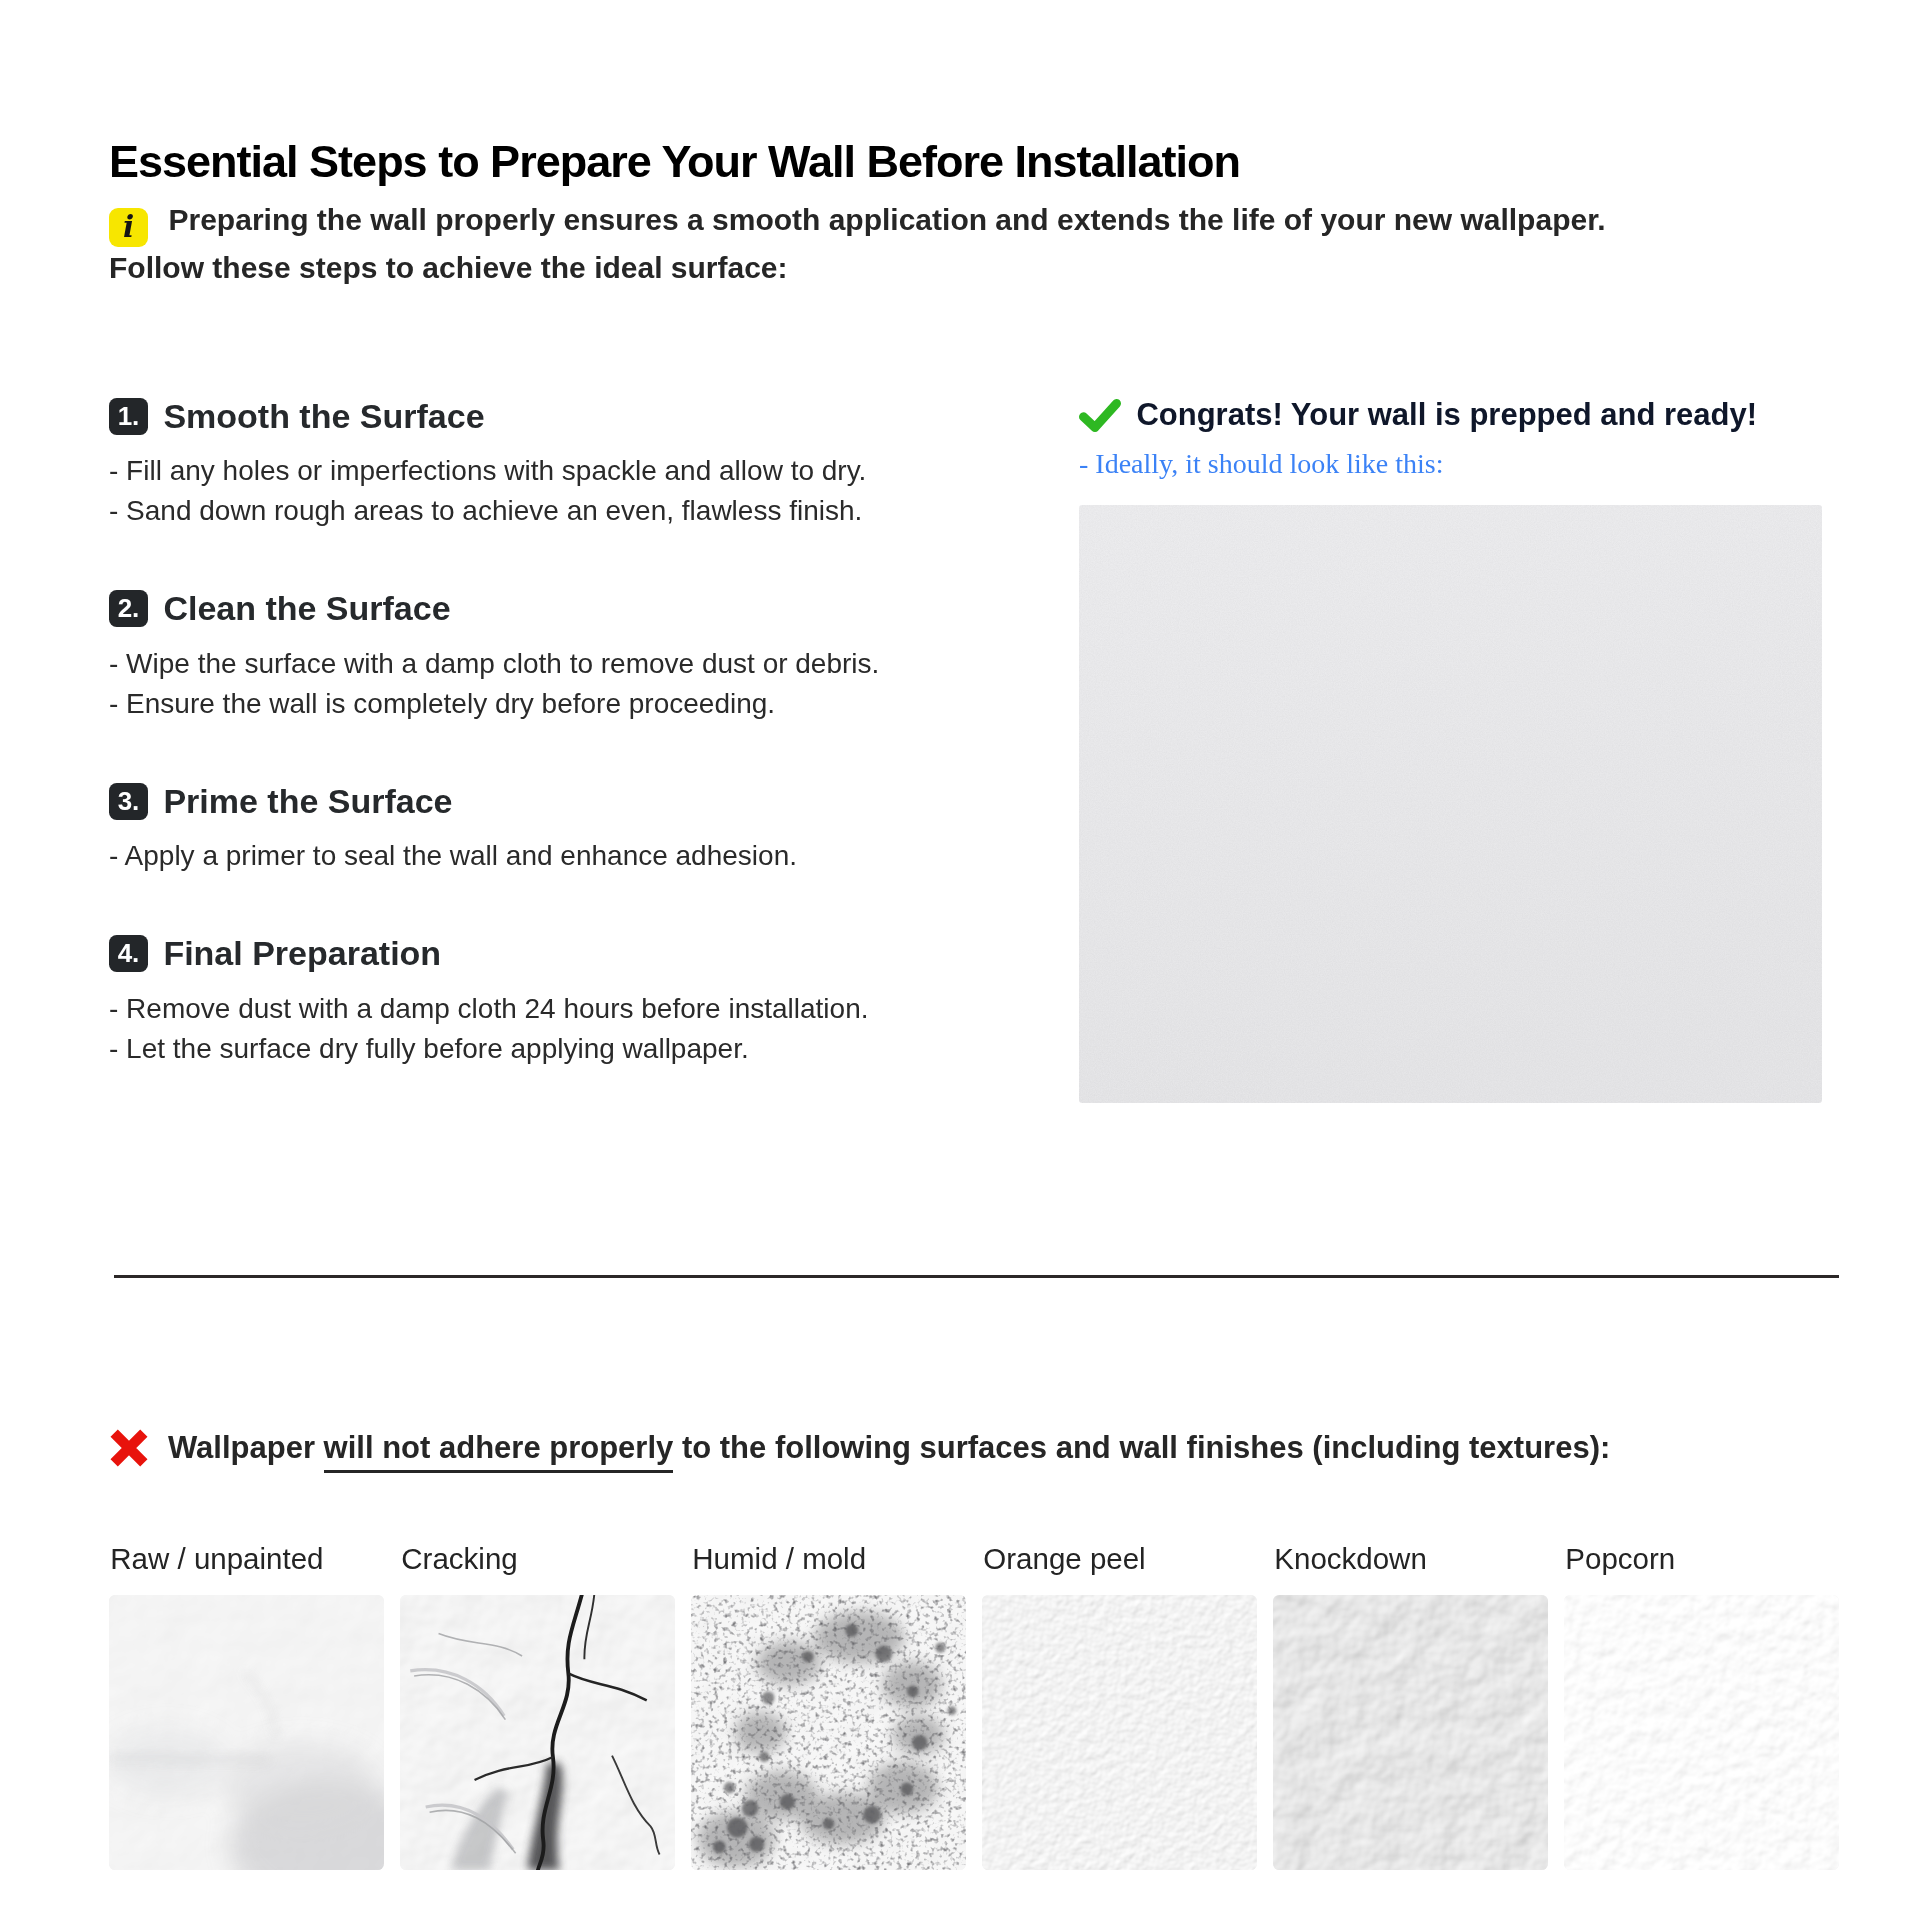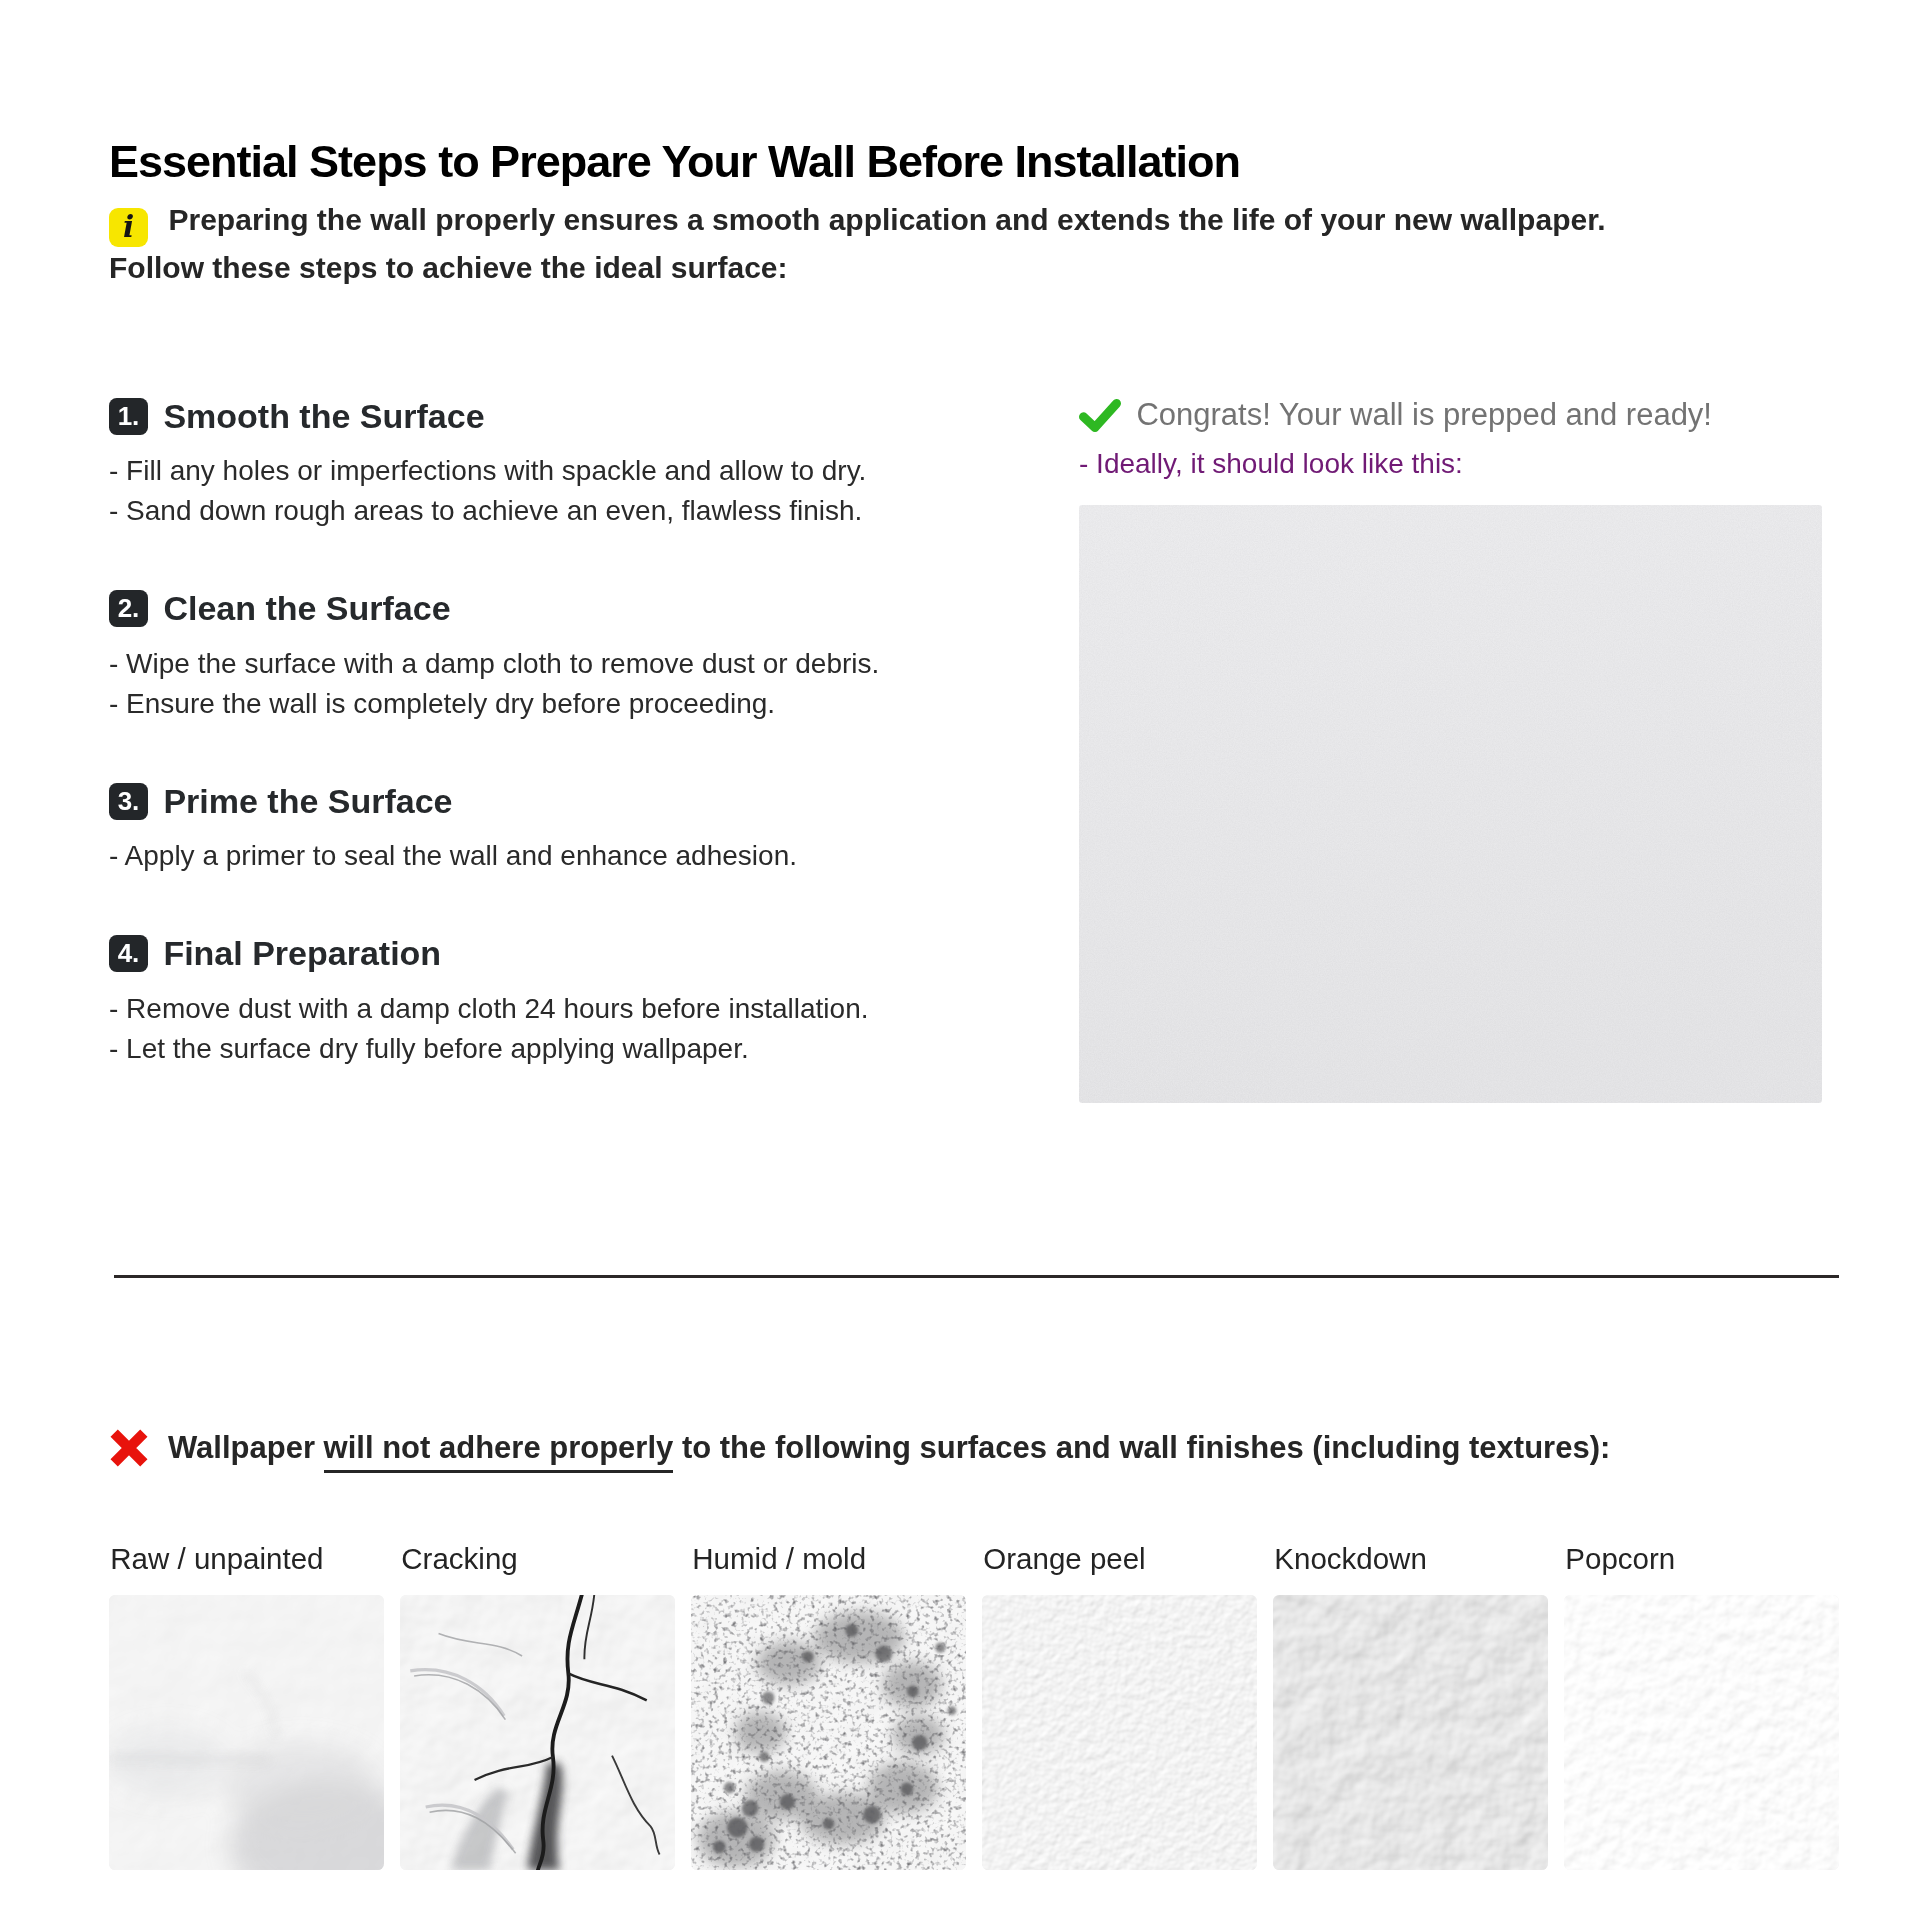--- a/index.html
+++ b/index.html
@@ -41,22 +41,22 @@
     background: #232629; border-radius: 7.7px;
     display: flex; align-items: center; justify-content: center;
     color: #ffffff; font-size: 26px; font-weight: 700;
   }
   .step-title { font-size: 34px; font-weight: 700; color: #26292c; white-space: nowrap; }
   .bullet { font-size: 28px; line-height: 40px; color: #2a2a2a; white-space: nowrap; }
 
   
   .success { left: 1079px; top: 397px; width: 745px; }
   .success-head { display: flex; align-items: center; gap: 15.4px; }
-  .success-title { font-size: 31px; font-weight: 400; color: #737373; white-space: nowrap; }
-  .success-sub { margin-top: 15.4px; font-size: 28px; color: #701a75; }
+  .success-title { font-size: 31px; font-weight: 700; color: #0f172a; white-space: nowrap; }
+  .success-sub { margin-top: 15.4px; font-size: 28px; color: #3b82f6; font-family: Liberation Serif, serif; }
   .wall-photo {
     margin-top: 24.4px; width: 743px; height: 598px;
     border-radius: 3.2px; overflow: hidden;
   }
   .wall-photo svg { display: block; width: 100%; height: 100%; }
 
   
   .divider { left: 114px; top: 1275px; width: 1725px; height: 2.6px; background: #2b2727; }
 
   

